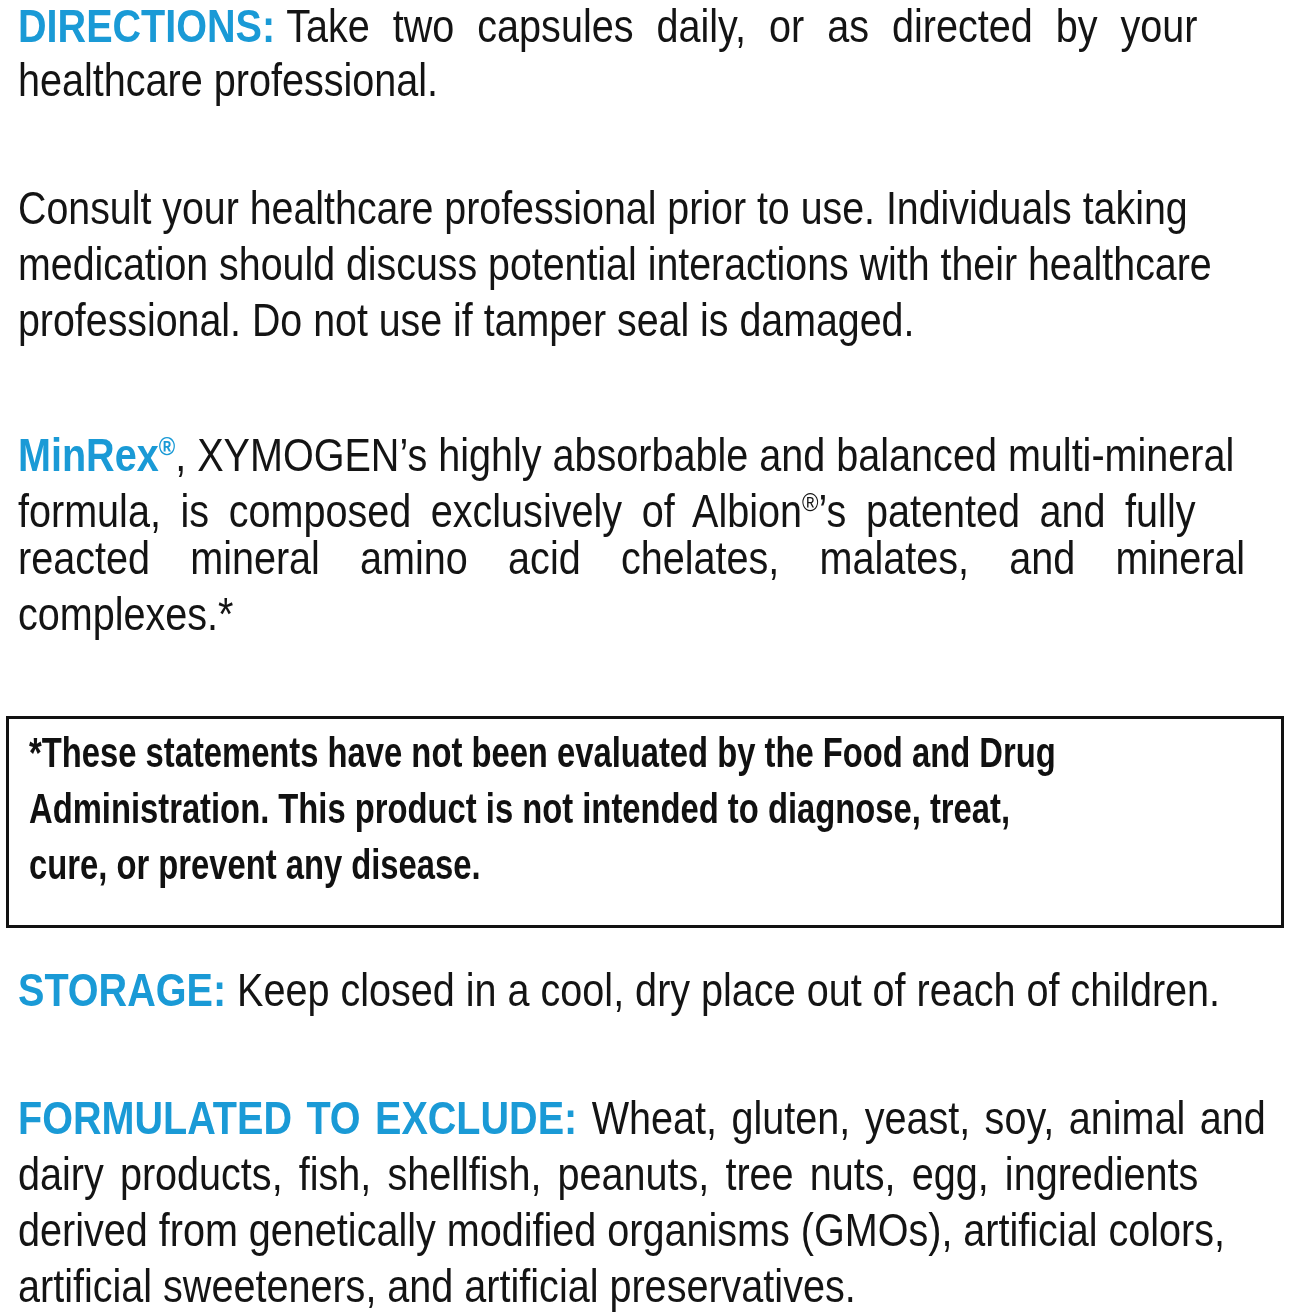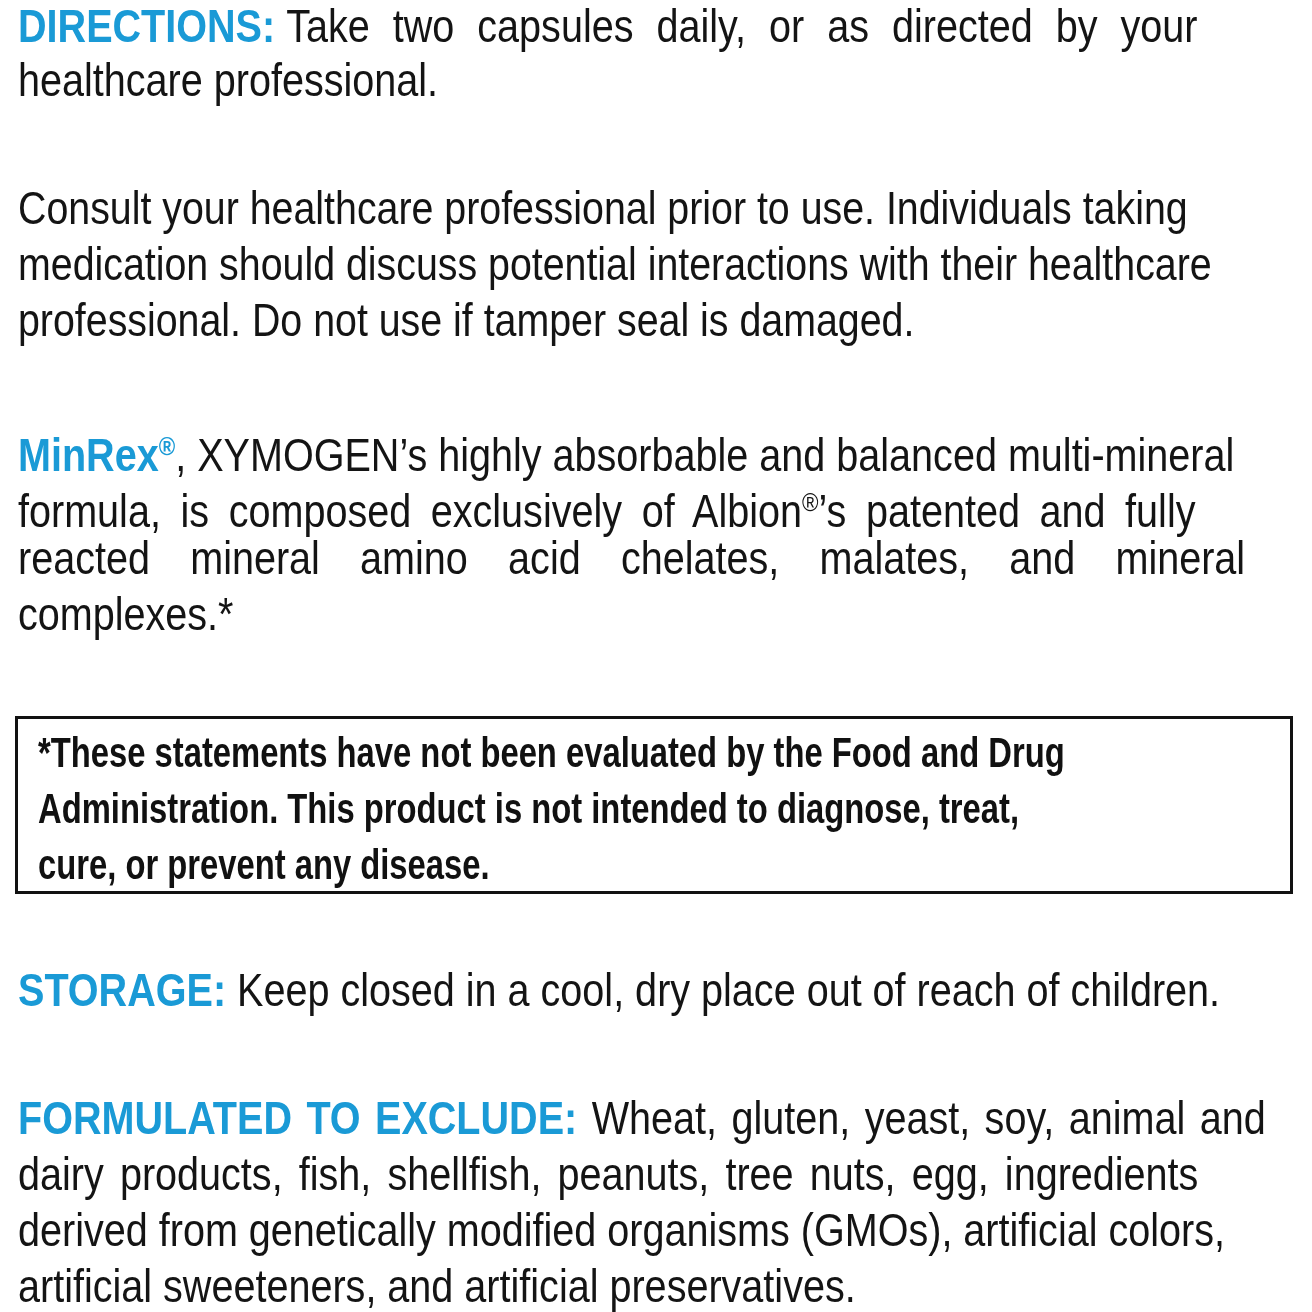--- a/index.html
+++ b/index.html
@@ -3,21 +3,21 @@
 <meta charset="utf-8">
 <style>
   html, body { margin: 0; padding: 0; background: #ffffff; }
   body { width: 1312px; height: 1312px; overflow: hidden; position: relative;
          font-family: "Liberation Sans", sans-serif; color: #141414; }
   .para { position: absolute; left: 18px; width: 1276px; }
   .line { position: absolute; left: 0; white-space: nowrap; font-size: 46px; line-height: 56px;
           transform-origin: 0 0; }
   .blue { color: #1a9ad6; font-weight: bold; }
   .sup { font-size: 26px; vertical-align: 16px; }
-  .box { position: absolute; left: 15px; top: 716px; width: 1278px; height: 178px;
+  .box { position: absolute; left: 6px; top: 716px; width: 1278px; height: 212px;
          border: 3px solid #111; box-sizing: border-box; }
   .bold-line { position: absolute; left: 20px; white-space: nowrap; font-size: 42px; font-weight: bold;
                line-height: 56px; color: #111; }
 </style>
 </head>
 <body>
 
 <div class="para" style="top:0px;">
   <div class="line" style="top:-2px; transform:scaleX(0.86);">
     <span class="blue">DIRECTIONS:</span>

